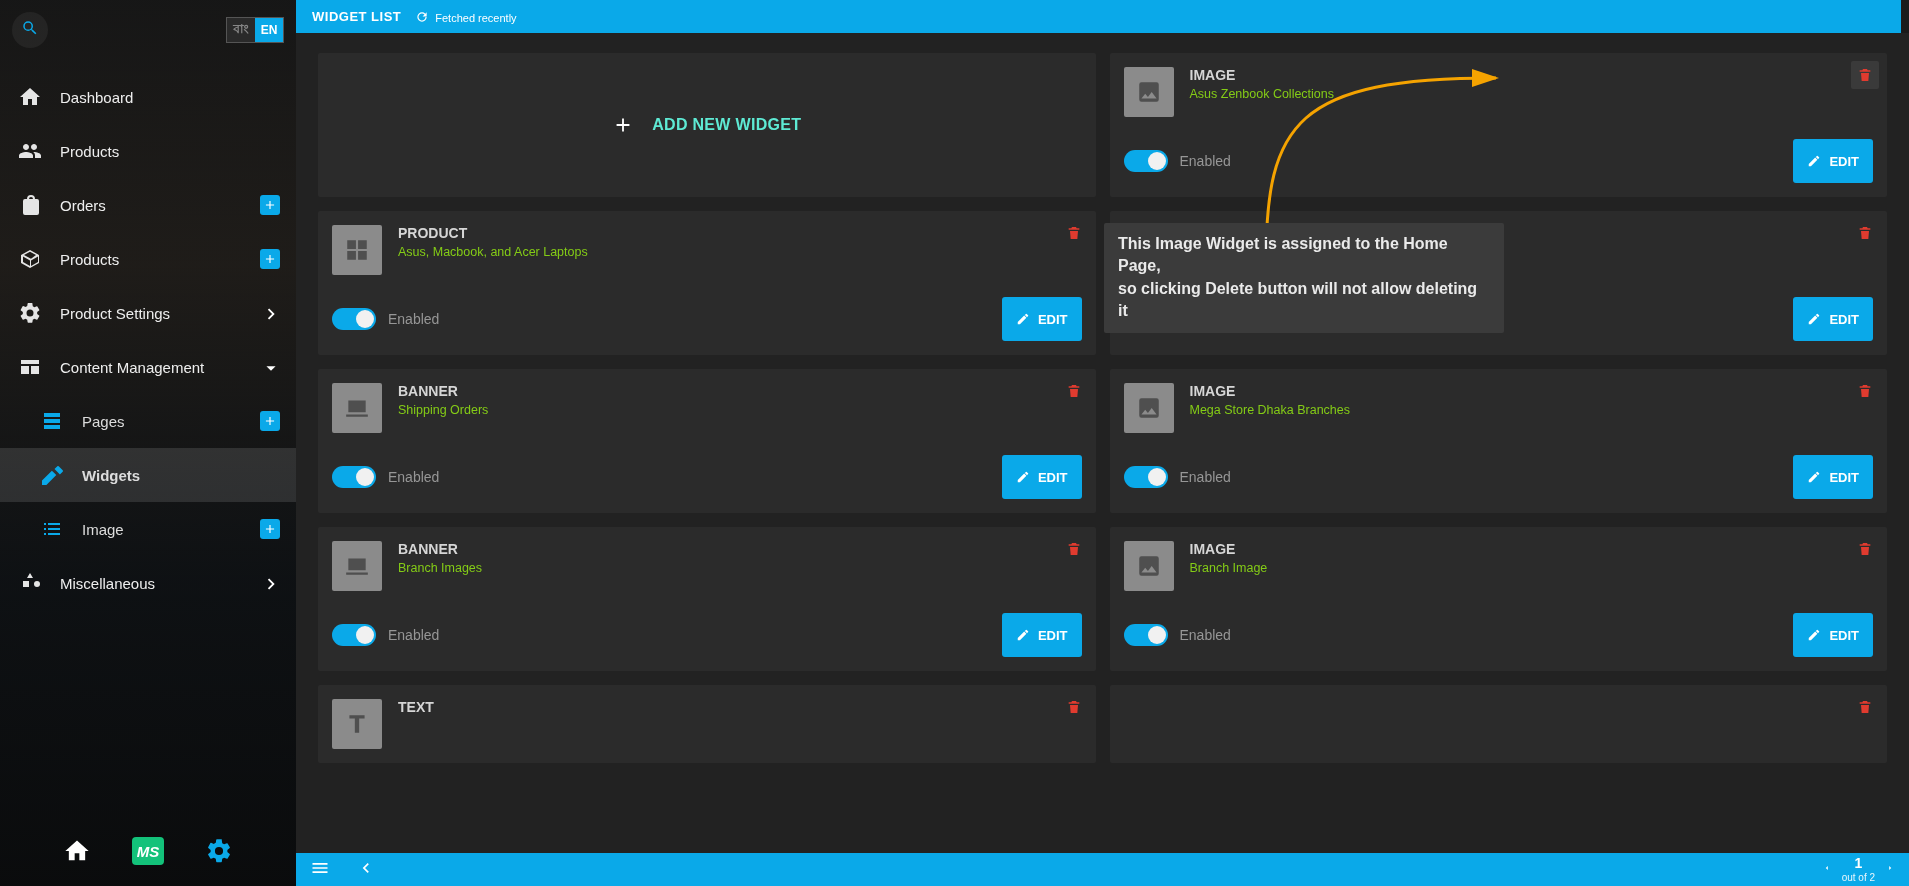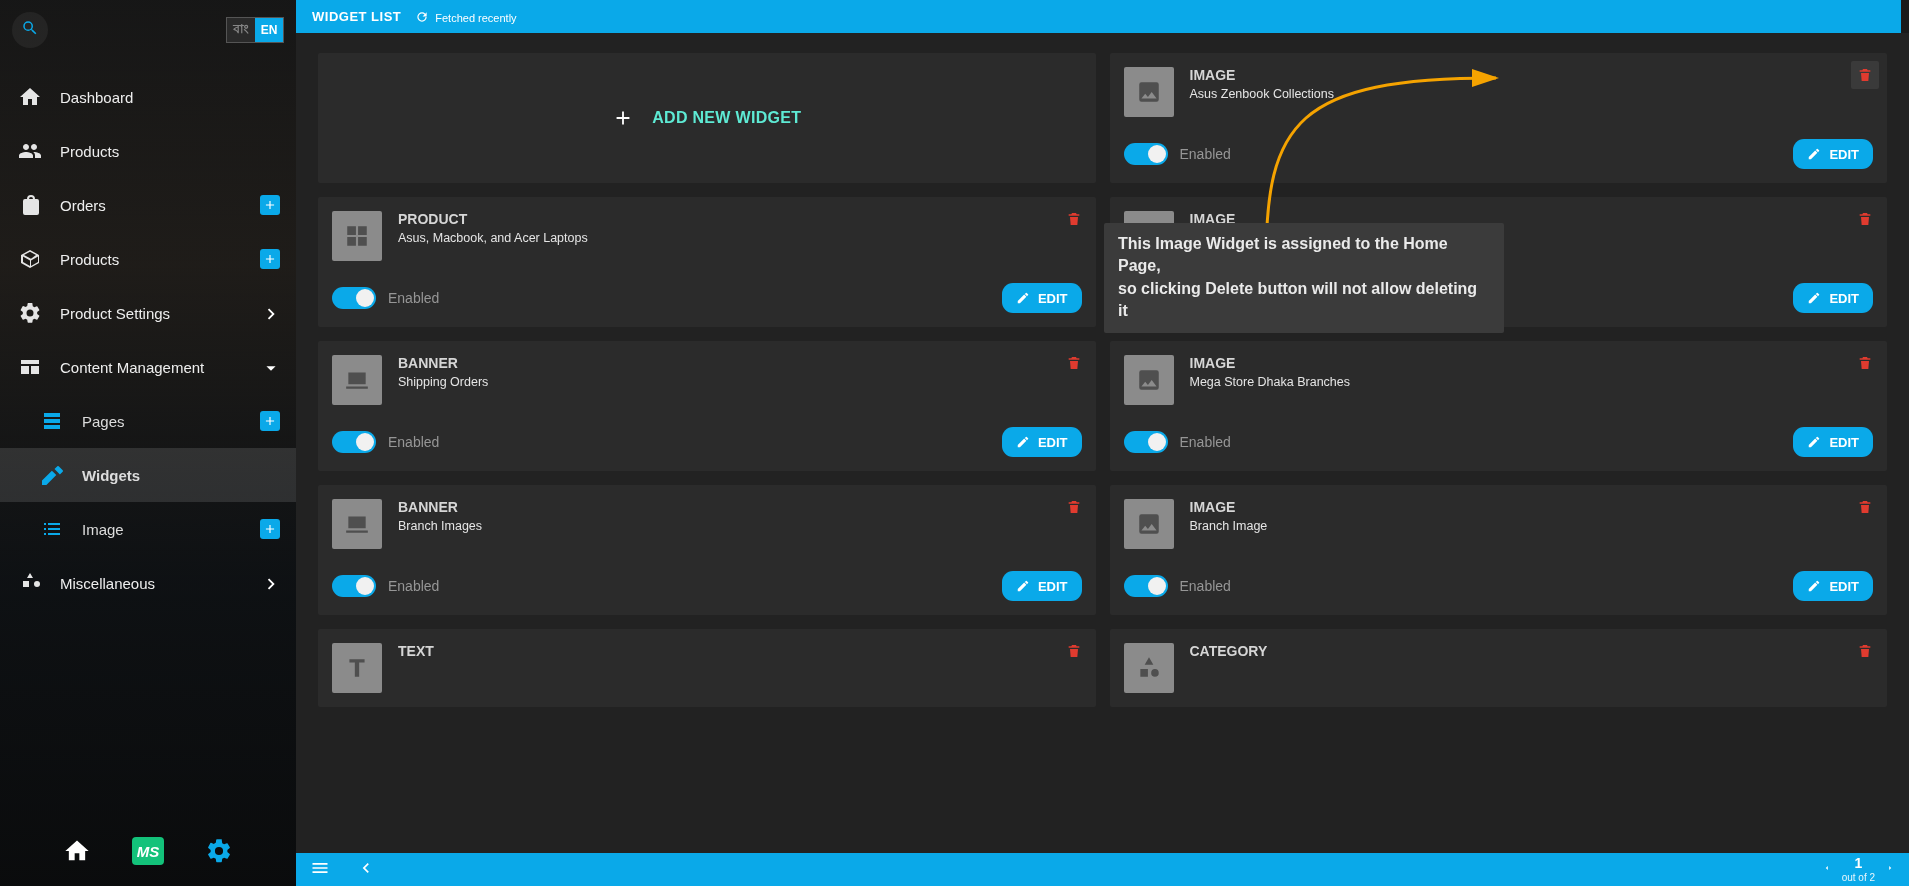--- a/index.html
+++ b/index.html
@@ -59,31 +59,31 @@
   .grid { display:grid; grid-template-columns: 1fr 1fr; gap:14px 14px; }
   .card { background:var(--panel); border-radius:2px; padding:14px 14px 14px 14px; position:relative; min-height:130px; display:flex; flex-direction:column; justify-content:space-between;}
   .card.addnew { display:flex; align-items:center; justify-content:center; min-height:130px; }
   .addnew .addrow{ display:flex; align-items:center; gap:18px; color:#5eead4; font-weight:600; font-size:16px; letter-spacing:.3px;}
   .addnew svg{width:22px;height:22px;fill:#fff;}
 
   .card .head { display:flex; align-items:flex-start; gap:16px;}
   .thumb { width:50px; height:50px; background:#8b8b8b; border-radius:2px; display:flex; align-items:center; justify-content:center;}
   .thumb svg{width:26px;height:26px;fill:#4f4f4f;}
   .meta .kind { font-weight:700; font-size:14px; color:#d6d6d6;}
-  .meta .sub  { font-size:12.5px; color:#e5e5e5; margin-top:4px;}
+  .meta .sub  { font-size:12.5px; color:#84cc16; margin-top:4px;}
   .del { position:absolute; top:8px; right:8px; width:28px; height:28px; display:flex; align-items:center; justify-content:center; }
   .del svg{width:16px;height:18px;fill:var(--red);}
   .del.boxed{ background:#3a3a3a; border-radius:2px; }
 
   .foot { display:flex; align-items:center; justify-content:space-between; margin-top:22px;}
   .en-row{display:flex; align-items:center; gap:12px;}
   .toggle { width:44px; height:22px; border-radius:20px; background:var(--accent); position:relative;}
   .toggle::after{content:""; position:absolute; right:2px; top:2px; width:18px; height:18px; background:#f1f1f1; border-radius:50%;}
   .en-label{color:#969696; font-size:14px;}
-  .edit-btn{ background:var(--accent); color:#fff; border:none; border-radius:11px; height:30px; padding:0 14px; font-weight:700; font-size:13px; display:flex; align-items:center; gap:8px; cursor:pointer;}
+  .edit-btn{ background:var(--accent); color:#fff; border:none; border-radius:3px; height:44px; padding:0 14px; font-weight:700; font-size:13px; display:flex; align-items:center; gap:8px; cursor:pointer;}
   .edit-btn svg{width:14px;height:14px;fill:#fff;}
 
   
   .annot { position:absolute; background:#3b3b3b; color:#eaeaea; font-weight:600; font-size:16px; padding:10px 14px; border-radius:2px; line-height:1.4; max-width:400px; z-index:5;}
   .arrow-svg{position:absolute; z-index:4; pointer-events:none;}
 
   
   .bottombar{ position:absolute; left:296px; right:0; bottom:0; height:33px; background:var(--accent); display:flex; align-items:center; justify-content:space-between; padding:0 14px;}
   .bb-left{display:flex; align-items:center; gap:26px;}
   .bb-left svg{width:20px;height:20px;fill:#fff;}
@@ -495,31 +495,20 @@
         </div>
       </div>
     </div>
 
     <div class="card" style="min-height:60px">
       <div class="del">
           <svg viewBox="0 0 24 24">
             <path d="M9 3h6l1 2h4v2H4V5h4l1-2zM6 9h12l-1 12H7L6 9z"></path>
           </svg>
         </div>
-      <div class="head">
-        <div class="thumb">
-            <svg viewBox="0 0 24 24">
-              <path d="M12 2l4 7H8l4-7zM4 13h7v7H4zM17.5 13a3.5 3.5 0 110 7 3.5 3.5 0 010-7z"></path>
-            </svg>
-          </div>
-        <div class="meta">
-          <div class="kind">CATEGORY</div>
-          <div class="sub"></div>
-        </div>
-      </div>
     </div>
 
   </div>
 
   <div class="annot" style="left:808px; top:190px;">
     <div>This Image Widget is assigned to the Home Page,</div>
     <div>so clicking Delete button will not allow deleting it</div>
   </div>
 
   <svg class="arrow-svg" style="left:960px; top:30px;" width="260" height="230" viewBox="0 0 260 230">

